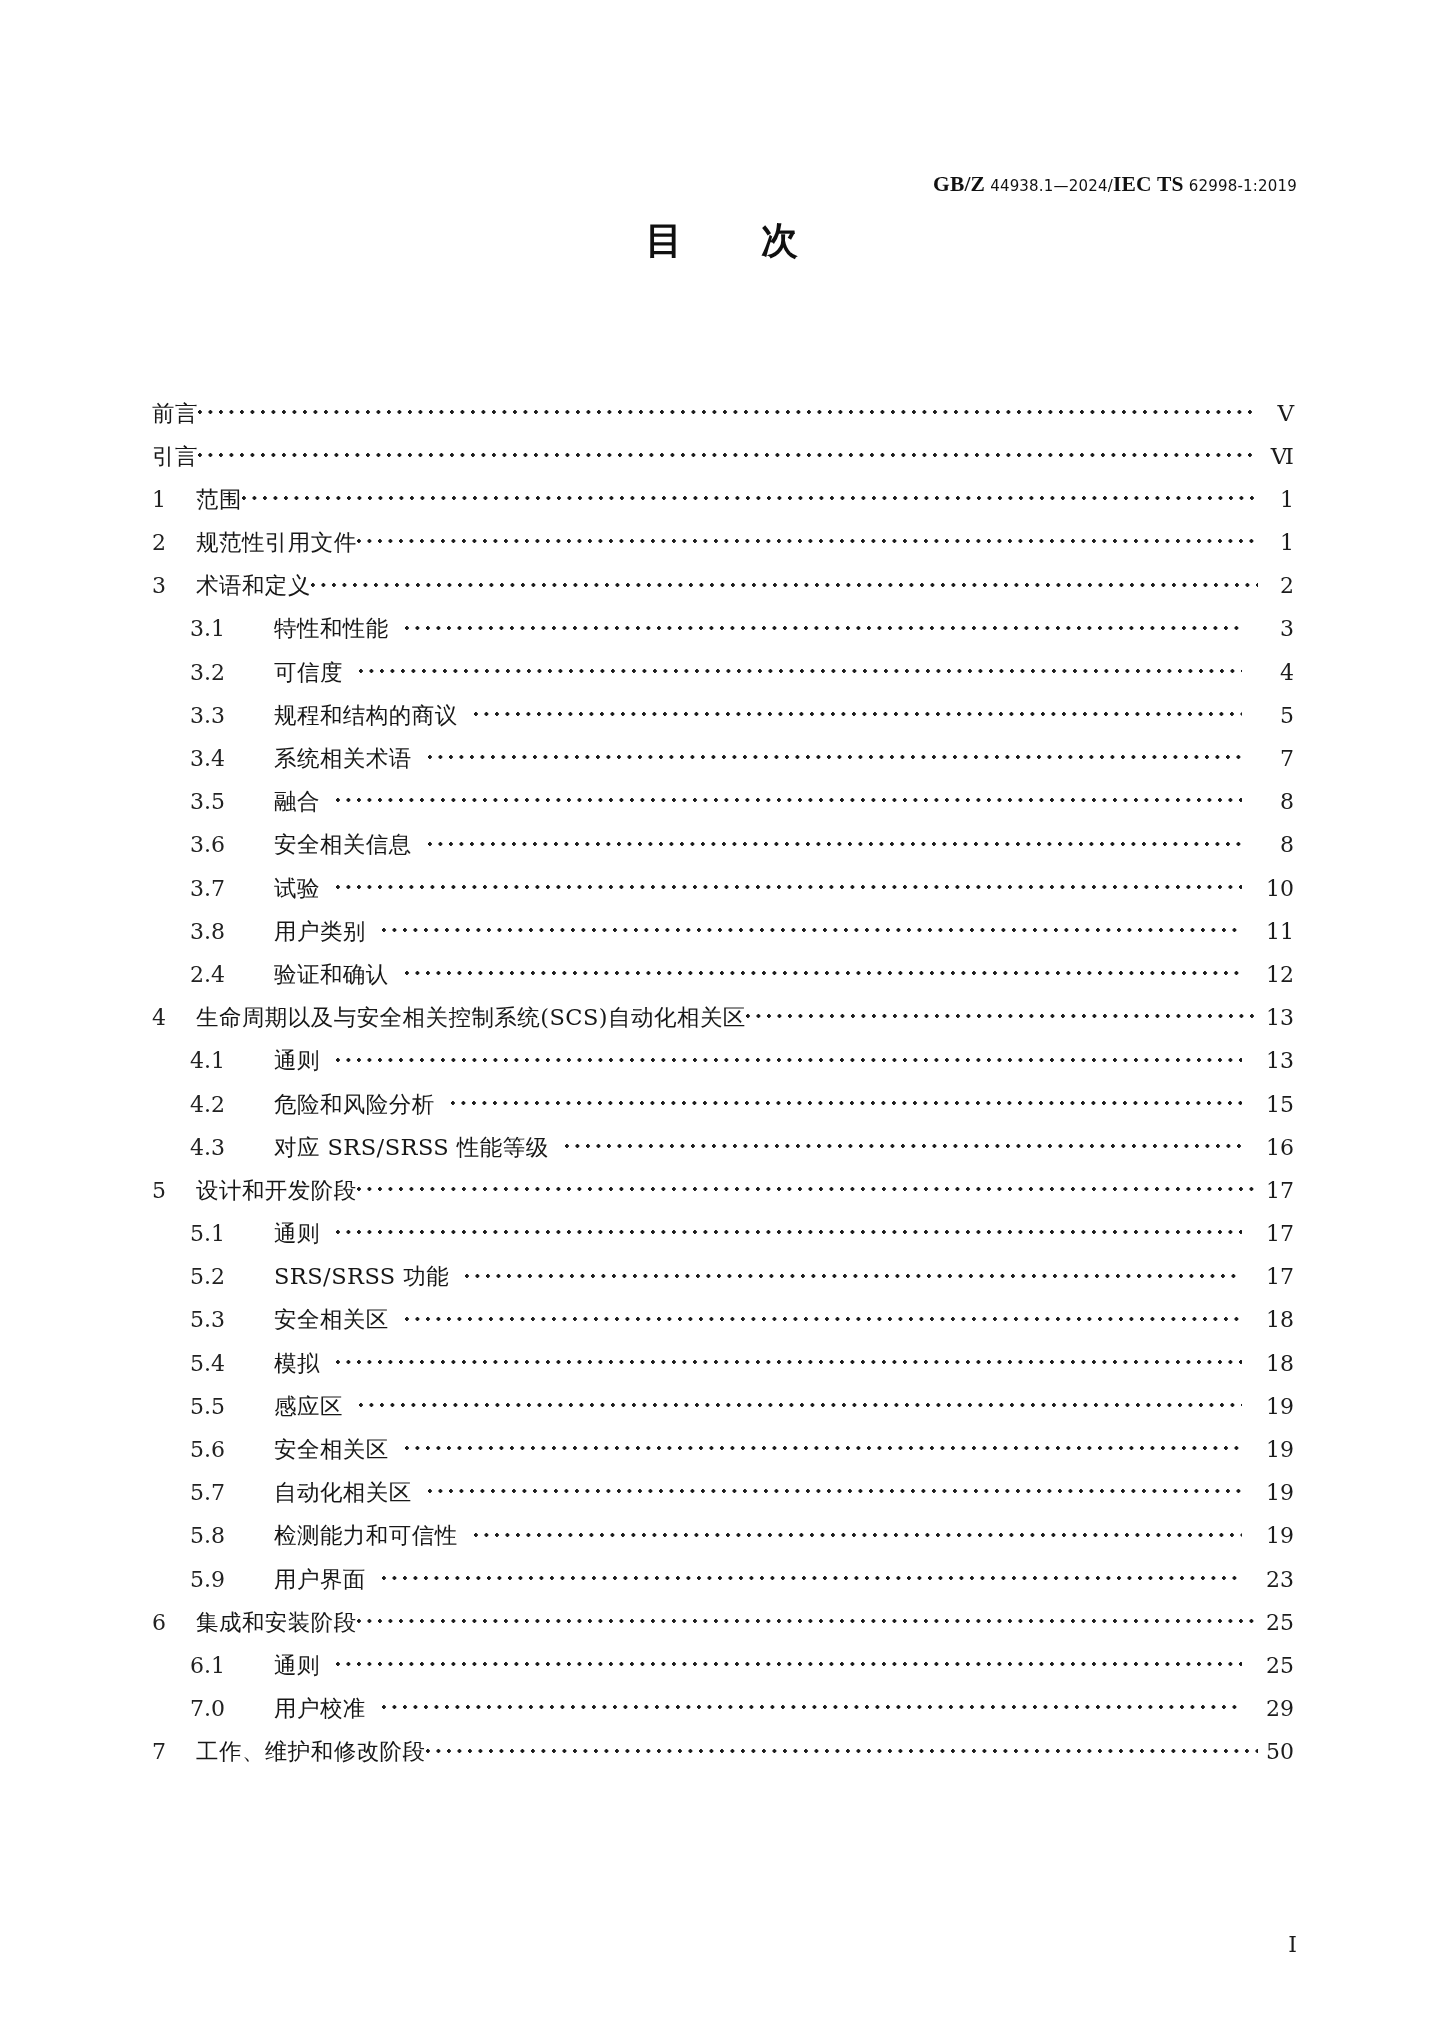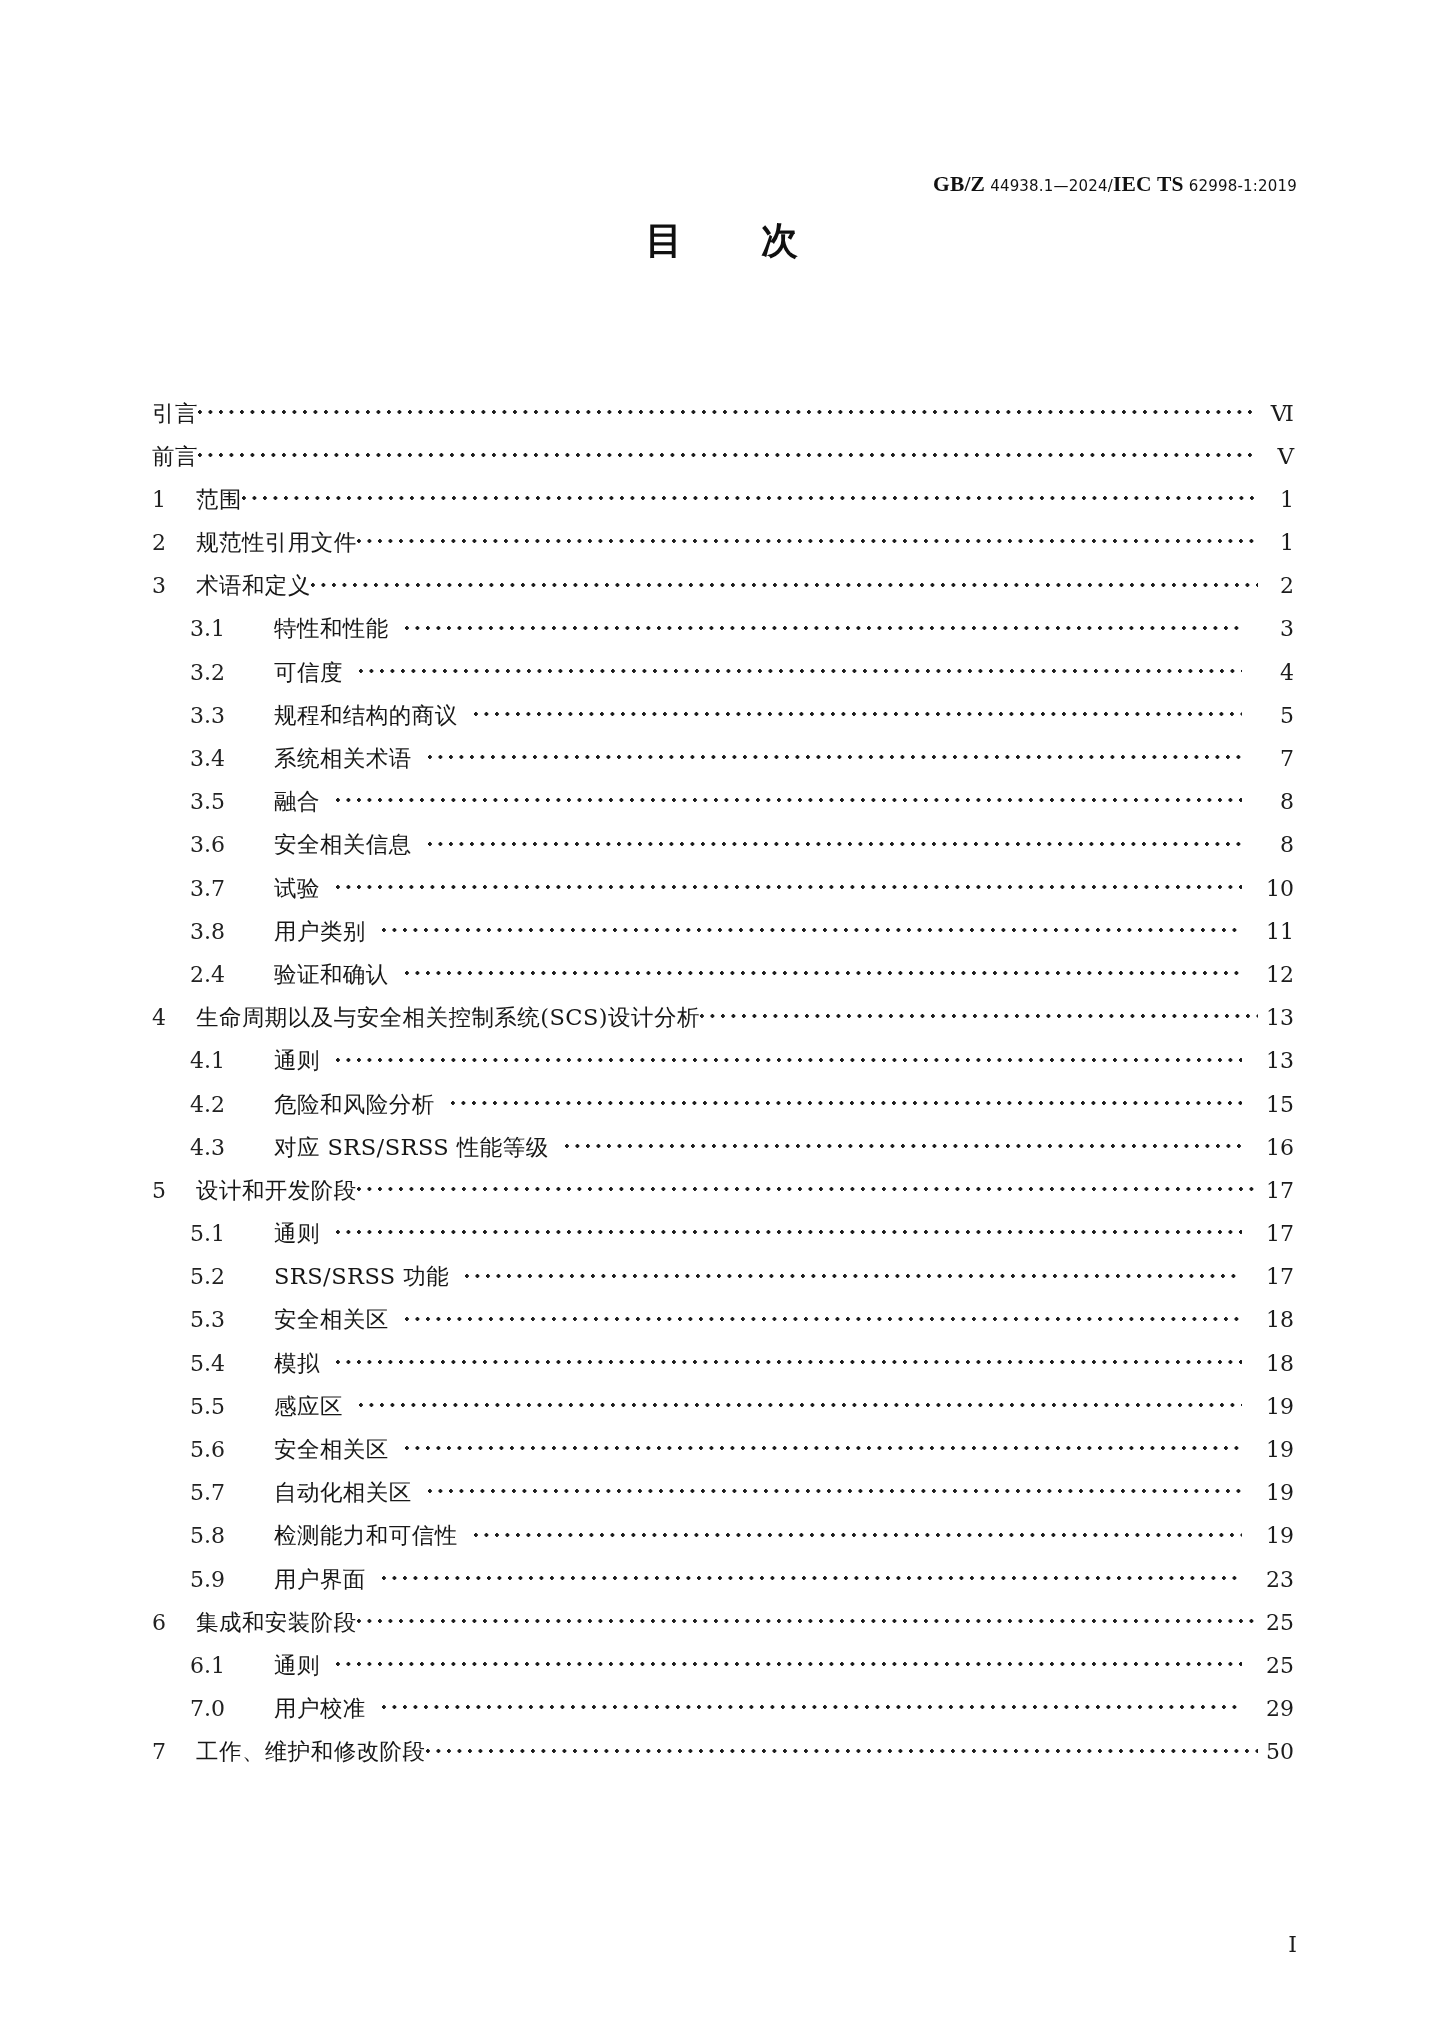--- a/index.html
+++ b/index.html
@@ -153,28 +153,28 @@
 <div class="page">
 
   <div class="doc-header">
     <span class="gbz">GB/Z</span><span class="num"> 44938.1—2024/</span><span class="iec">IEC TS</span><span class="num"> 62998-1:2019</span>
   </div>
 
   <div class="toc-title">目　　次</div>
 
   <div class="toc" id="toc-list">
       <div class="toc-row lvl0">
+        <span class="toc-text">前言</span>
+        <span class="toc-leader"></span>
+        <span class="toc-page roman">Ⅴ</span>
+      </div>
+      <div class="toc-row lvl0">
         <span class="toc-text">引言</span>
         <span class="toc-leader"></span>
         <span class="toc-page roman">Ⅵ</span>
-      </div>
-      <div class="toc-row lvl0">
-        <span class="toc-text">前言</span>
-        <span class="toc-leader"></span>
-        <span class="toc-page roman">Ⅴ</span>
       </div>
       <div class="toc-row lvl1">
         <span class="toc-num">1</span>
         <span class="toc-text">范围</span>
         <span class="toc-leader"></span>
         <span class="toc-page">1</span>
       </div>
       <div class="toc-row lvl1">
         <span class="toc-num">2</span>
         <span class="toc-text">规范性引用文件</span>
@@ -236,21 +236,21 @@
         <span class="toc-page">11</span>
       </div>
       <div class="toc-row lvl2">
         <span class="toc-num">2.4</span>
         <span class="toc-text">验证和确认</span>
         <span class="toc-leader"></span>
         <span class="toc-page">12</span>
       </div>
       <div class="toc-row lvl1">
         <span class="toc-num">4</span>
-        <span class="toc-text">生命周期以及与安全相关控制系统(SCS)设计分析</span>
+        <span class="toc-text">生命周期以及与安全相关控制系统(SCS)自动化相关区</span>
         <span class="toc-leader"></span>
         <span class="toc-page">13</span>
       </div>
       <div class="toc-row lvl2">
         <span class="toc-num">4.1</span>
         <span class="toc-text">通则</span>
         <span class="toc-leader"></span>
         <span class="toc-page">13</span>
       </div>
       <div class="toc-row lvl2">

